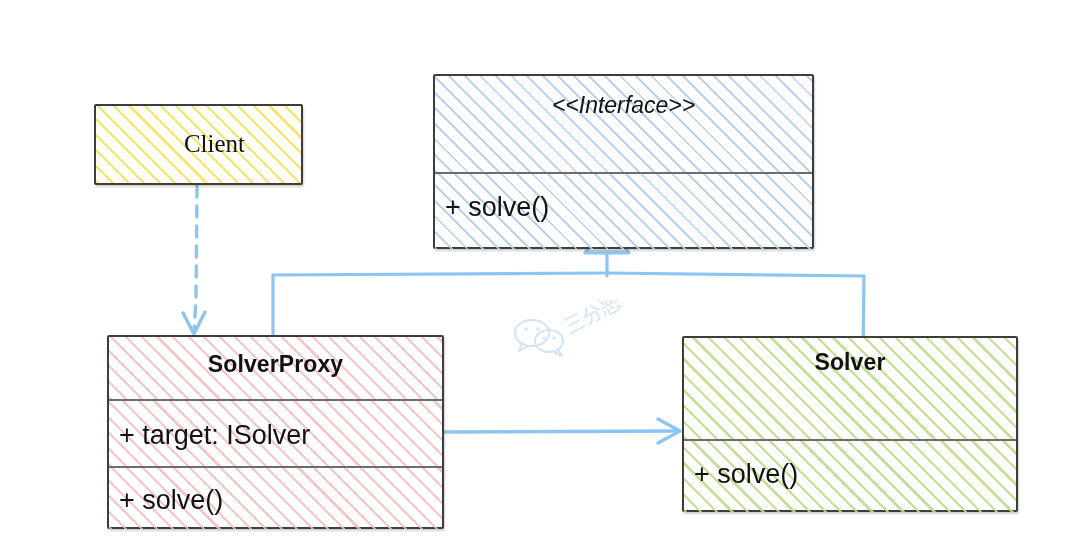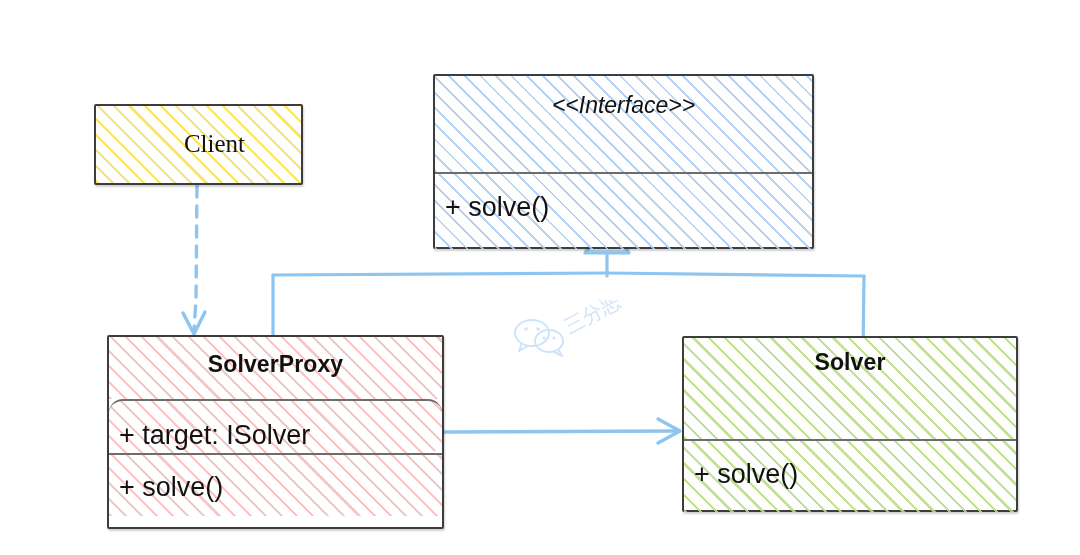--- a/index.html
+++ b/index.html
@@ -114,21 +114,21 @@
   
   #box-isolver     { left: 433px; top: 44px;  width: 381px; height: 175px; margin-top: 30px; }
   #isolver-head    { height: 96px; }
   #isolver-body    { height: 77px; }
 
   #box-client      { left: 94px;  top: 104px; width: 209px; height: 81px; }
   #client-head     { height: 100%; }
 
   #box-solverproxy { left: 107px; top: 335px; width: 337px; height: 194px; }
   #proxy-head      { height: 62px; }
-  #proxy-attrs     { height: 54px; border-radius: 14px; }
+  #proxy-attrs     { height: 67px; }
   #proxy-ops       { height: 63px; }
 
   #box-solver      { left: 682px; top: 336px; width: 336px; height: 176px; }
   #solver-head     { height: 101px; }
   #solver-ops      { height: 73px; }
 
   .watermark {
     position: absolute;
     left: 505px;
     top: 300px;

